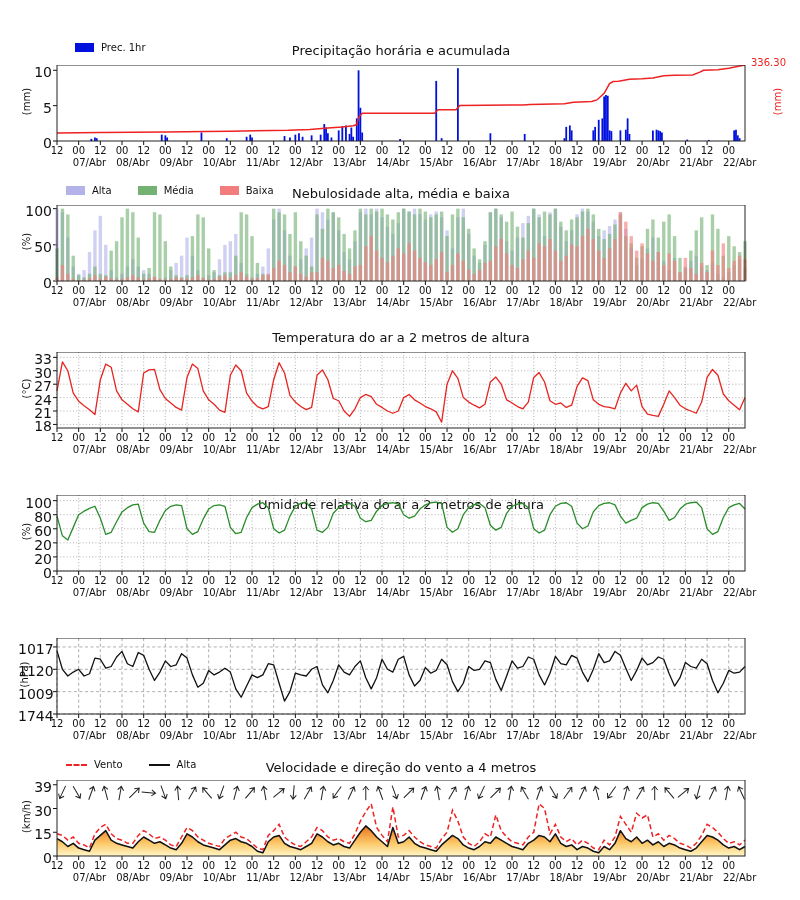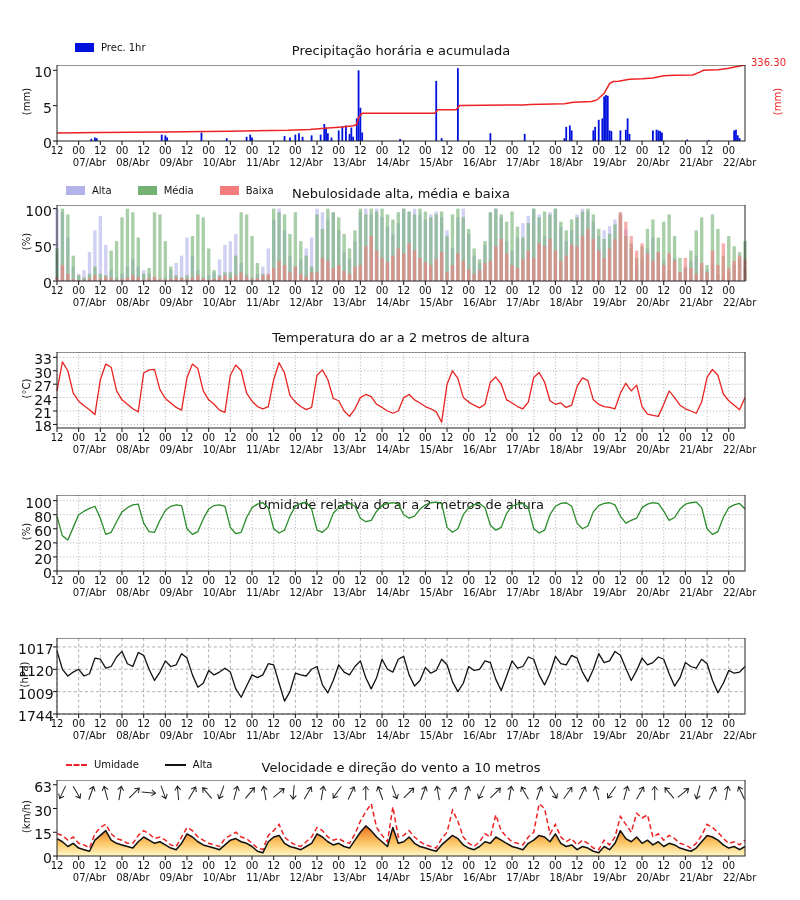--- a/index.html
+++ b/index.html
@@ -42,33 +42,33 @@
       <span>Média</span>
     </span>
     <span class="item">
       <span class="sw" style="background:#f37c7c;"></span>
       <span>Baixa</span>
     </span>
   </div>
   <div class="legend" style="left:66px;top:759px;">
     <span class="item">
       <span class="lsw dash" style="border-color:#ee2222;"></span>
-      <span>Umidade</span>
+      <span>Vento</span>
     </span>
     <span class="item">
       <span class="lsw" style="border-color:#111;"></span>
       <span>Alta</span>
     </span>
   </div>
 
   <div class="panel-title" style="top:43px;">Precipitação horária e acumulada</div>
   <div class="panel-title" style="top:186px;">Nebulosidade alta, média e baixa</div>
   <div class="panel-title" style="top:330px;">Temperatura do ar a 2 metros de altura</div>
   <div class="panel-title" style="top:497px;">Umidade relativa do ar a 2 metros de altura</div>
-  <div class="panel-title" style="top:760px;">Velocidade e direção do vento a 10 metros</div>
+  <div class="panel-title" style="top:760px;">Velocidade e direção do vento a 4 metros</div>
 
   <div class="ylab" style="left:-12px;top:96px;">(mm)</div>
   <div class="ylab" style="left:-12px;top:236px;">(%)</div>
   <div class="ylab" style="left:-12px;top:383px;">(°C)</div>
   <div class="ylab" style="left:-12px;top:526px;">(%)</div>
   <div class="ylab" style="left:-14px;top:669px;">(hPa)</div>
   <div class="ylab" style="left:-12px;top:811px;">(km/h)</div>
 
   <div class="raxis-val" style="left:751px;top:57px;color:#ee2222;">336.30</div>
   <div class="ylab" style="left:739px;top:96px;color:#ee2222;">(mm)</div>
@@ -1207,21 +1207,21 @@
       <span class="dlab" style="left: 456.551px; top: 730px;">16/Abr</span>
       <span class="dlab" style="left: 499.89px; top: 730px;">17/Abr</span>
       <span class="dlab" style="left: 543.228px; top: 730px;">18/Abr</span>
       <span class="dlab" style="left: 586.567px; top: 730px;">19/Abr</span>
       <span class="dlab" style="left: 629.906px; top: 730px;">20/Abr</span>
       <span class="dlab" style="left: 673.244px; top: 730px;">21/Abr</span>
       <span class="dlab" style="left: 716.583px; top: 730px;">22/Abr</span>
       <span class="ytick" style="left: 18px; top: 850px;">0</span>
       <span class="ytick" style="left: 18px; top: 826.25px;">15</span>
       <span class="ytick" style="left: 18px; top: 802.5px;">30</span>
-      <span class="ytick" style="left: 18px; top: 778.75px;">63</span>
+      <span class="ytick" style="left: 18px; top: 778.75px;">39</span>
       <span class="xtick" style="left: 48px; top: 860px;">12</span>
       <span class="xtick" style="left: 69.6693px; top: 860px;">00</span>
       <span class="xtick" style="left: 91.3386px; top: 860px;">12</span>
       <span class="xtick" style="left: 113.008px; top: 860px;">00</span>
       <span class="xtick" style="left: 134.677px; top: 860px;">12</span>
       <span class="xtick" style="left: 156.346px; top: 860px;">00</span>
       <span class="xtick" style="left: 178.016px; top: 860px;">12</span>
       <span class="xtick" style="left: 199.685px; top: 860px;">00</span>
       <span class="xtick" style="left: 221.354px; top: 860px;">12</span>
       <span class="xtick" style="left: 243.024px; top: 860px;">00</span>

